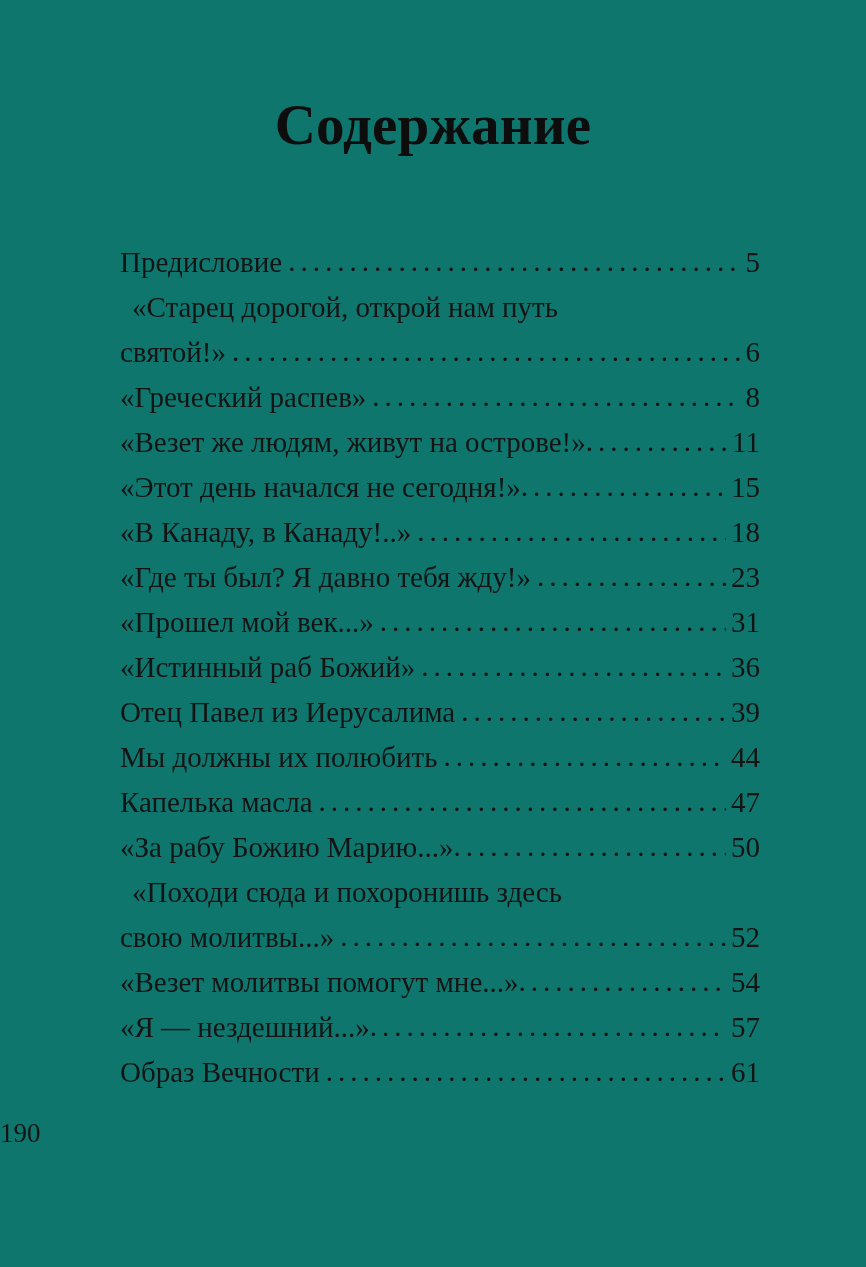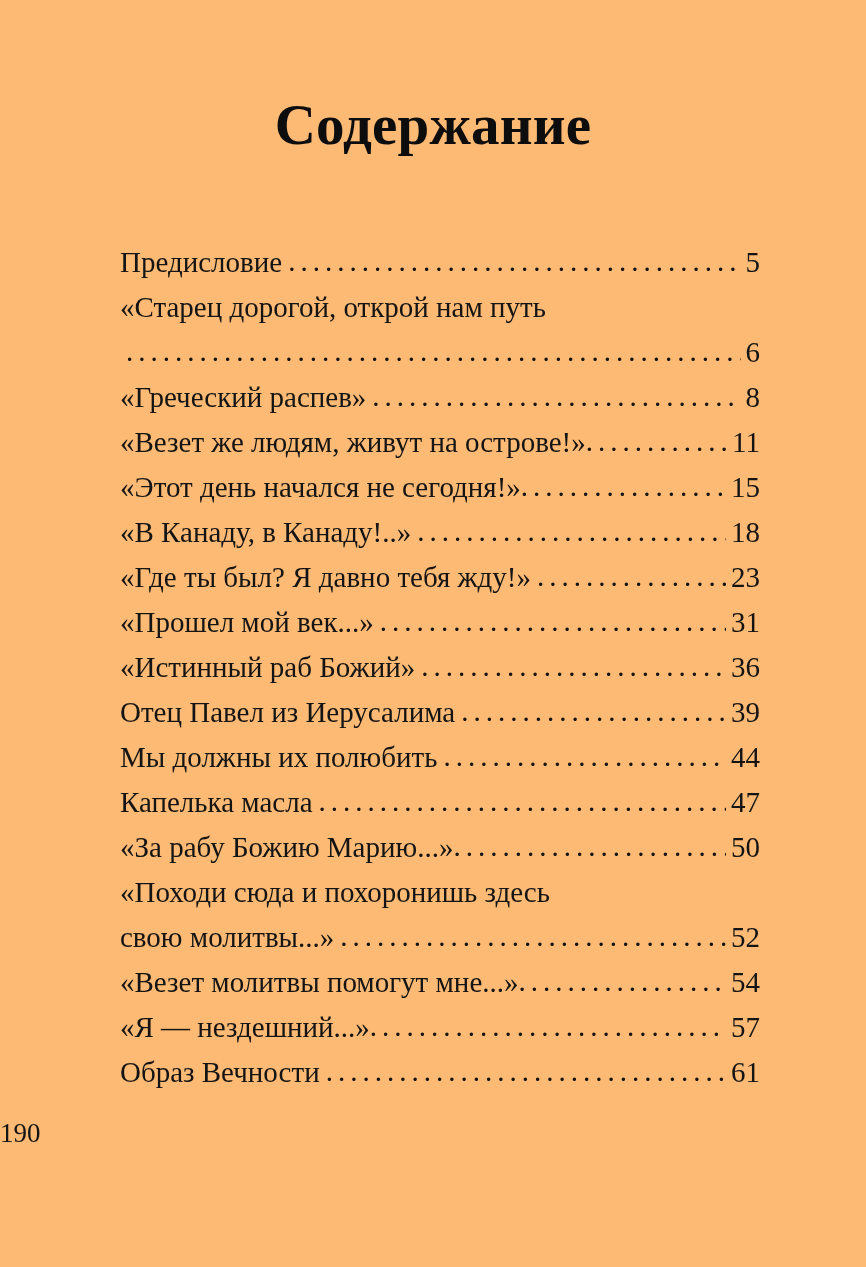--- a/index.html
+++ b/index.html
@@ -13,21 +13,21 @@
     position: relative;
     overflow: hidden;
     font-family: "Liberation Serif", "DejaVu Serif", serif;
     color: #111111;
     -webkit-font-smoothing: antialiased;
   }
 
   .page {
     position: absolute;
     inset: 0;
-    background: #fdba74;
+    background: #0f766e;
   }
 
   
   .toc-title {
     position: absolute;
     top: 96px;
     left: 0;
     width: 866px;
     text-align: center;
     font-size: 57px;
@@ -61,20 +61,21 @@
 
   .entry-label {
     flex: 0 0 auto;
     white-space: pre;
   }
 
   
   .entry-line-plain {
     display: block;
     white-space: pre;
+    margin-left: 12px;
   }
 
   .leader {
     flex: 1 1 auto;
     overflow: hidden;
     white-space: nowrap;
     margin: 0 2px 0 6px;
     min-width: 10px;
     letter-spacing: 5.0px;
     font-size: 29px;
@@ -116,20 +117,21 @@
       <div class="toc-entry">
         <div class="entry-row">
           <span class="entry-label">Предисловие</span>
           <span class="leader" aria-hidden="true">.....................................................................</span>
           <span class="entry-page">5</span>
         </div>
       </div>
       <div class="toc-entry">
         <div class="entry-line-plain">«Старец дорогой, открой нам путь</div>
         <div class="entry-row">
+          <span class="entry-label">святой!»</span>
           <span class="leader" aria-hidden="true">.....................................................................</span>
           <span class="entry-page">6</span>
         </div>
       </div>
       <div class="toc-entry">
         <div class="entry-row">
           <span class="entry-label">«Греческий распев»</span>
           <span class="leader" aria-hidden="true">.....................................................................</span>
           <span class="entry-page">8</span>
         </div>

